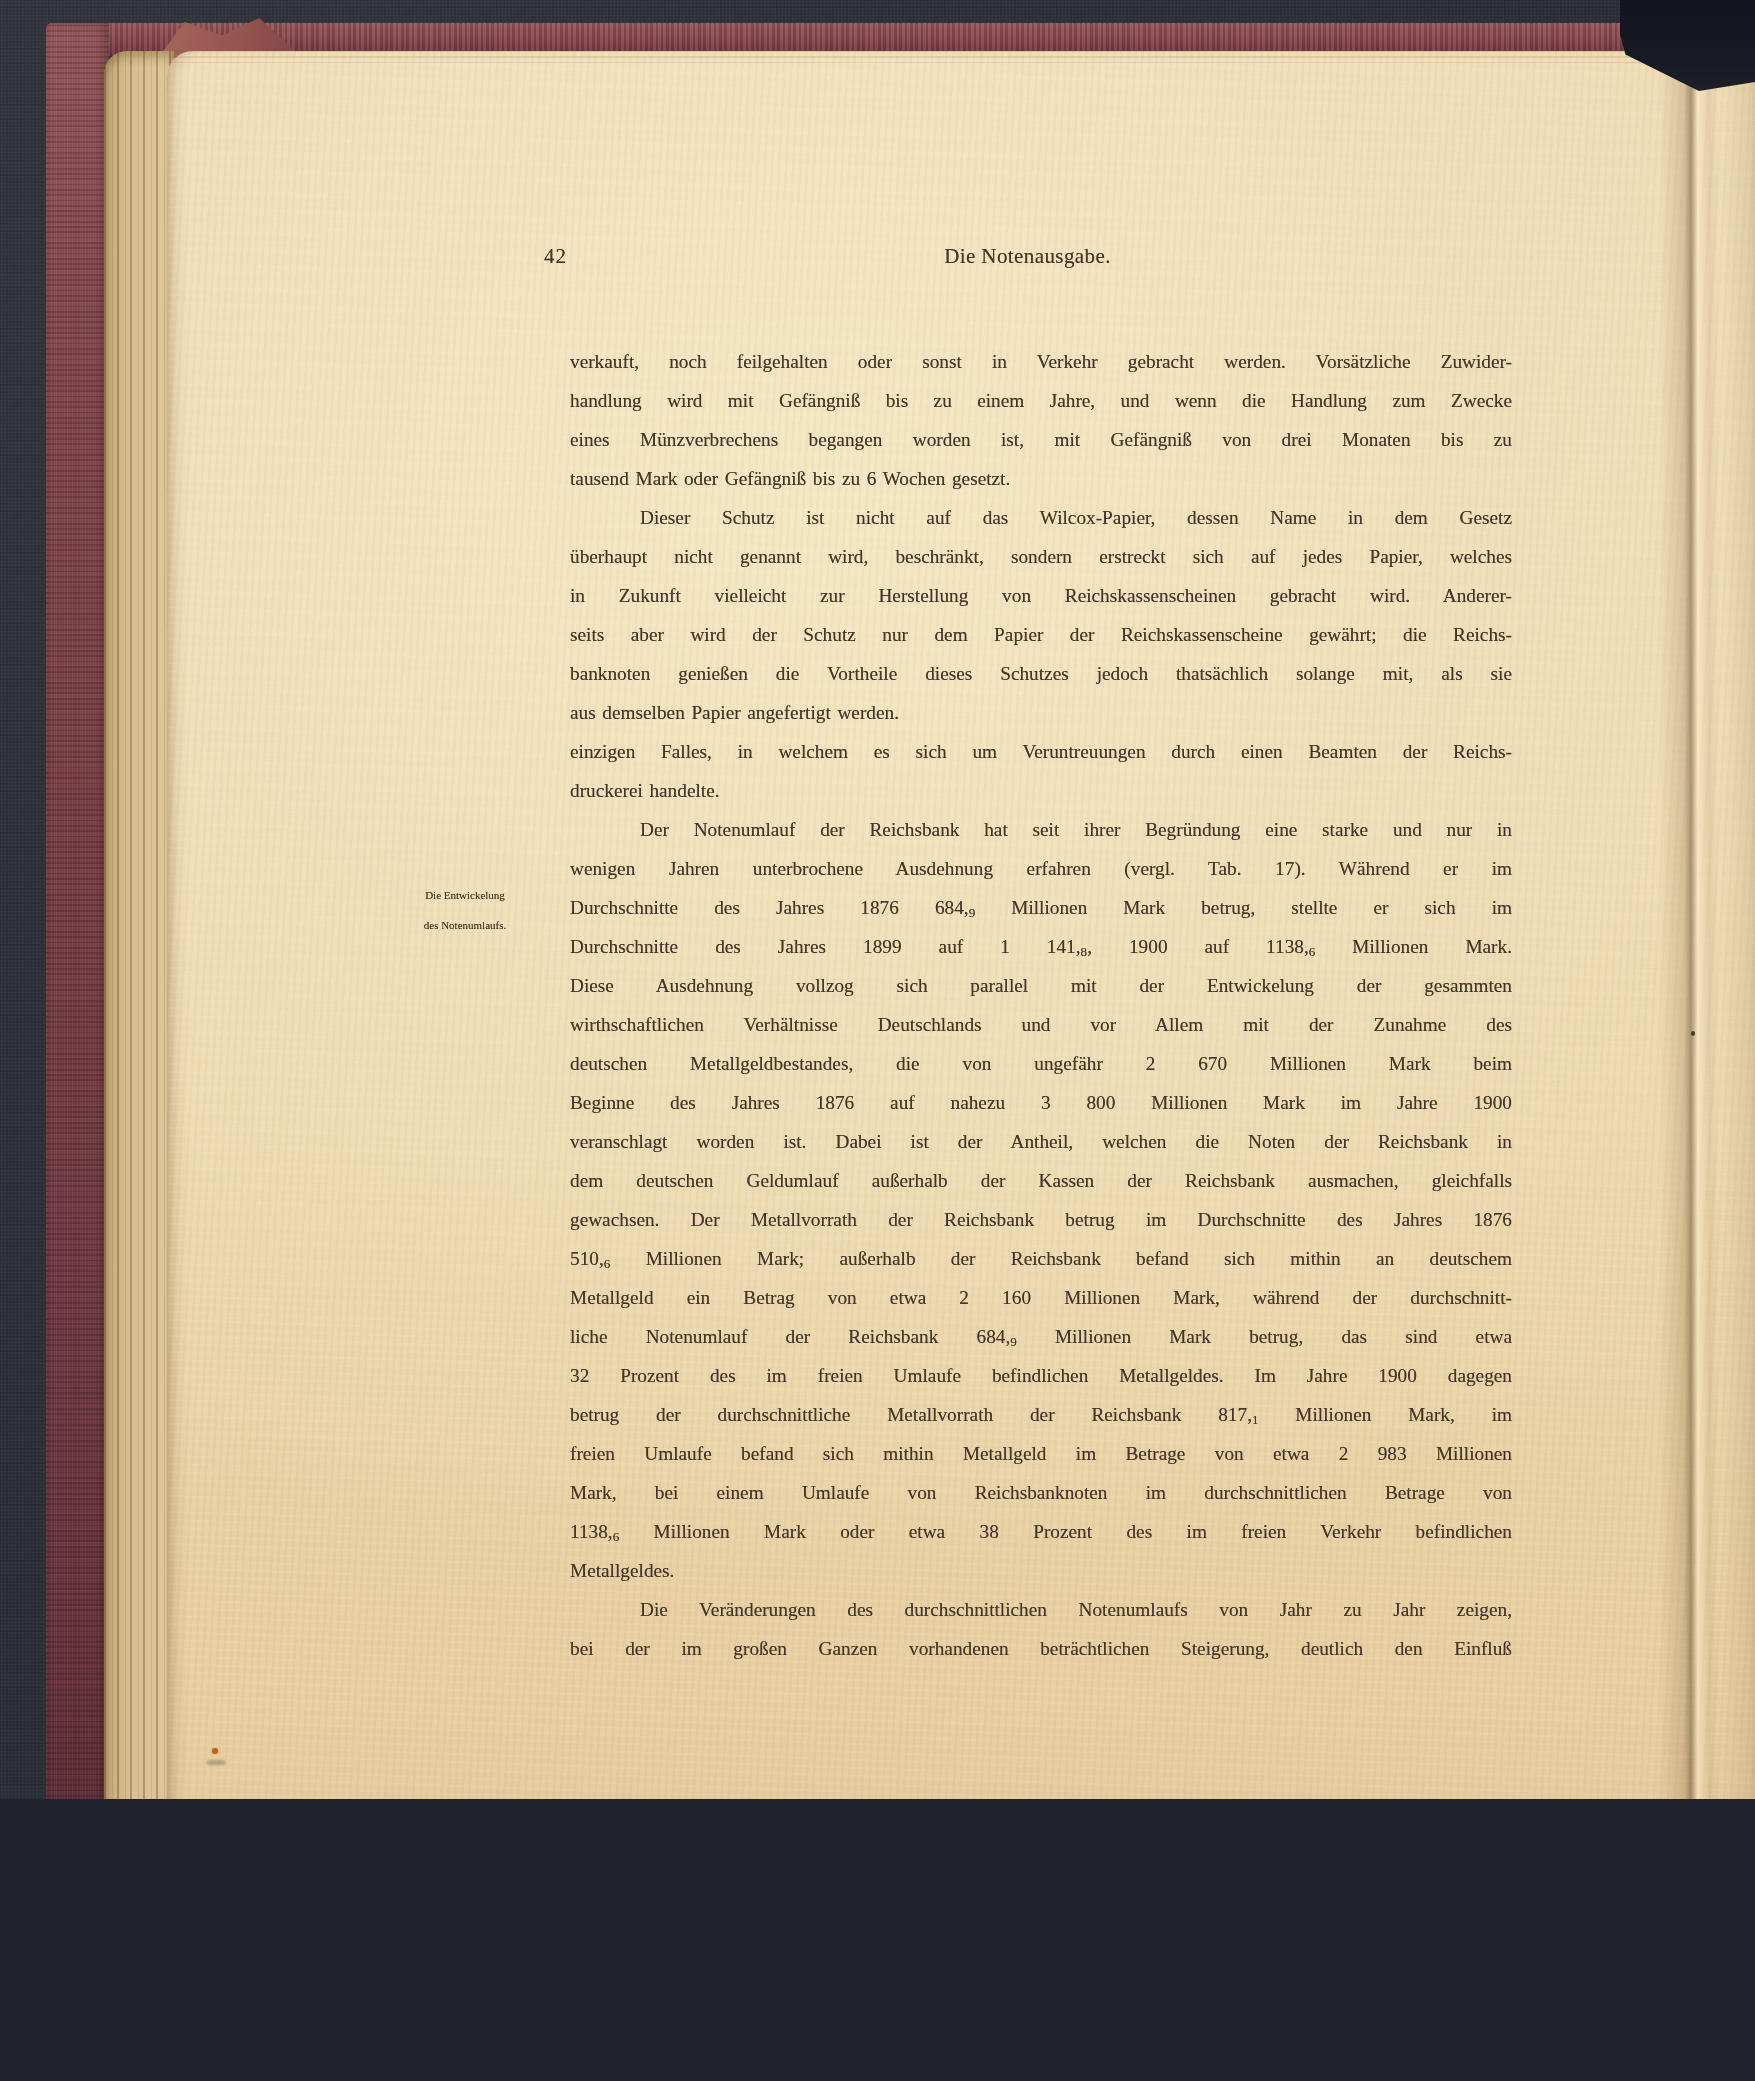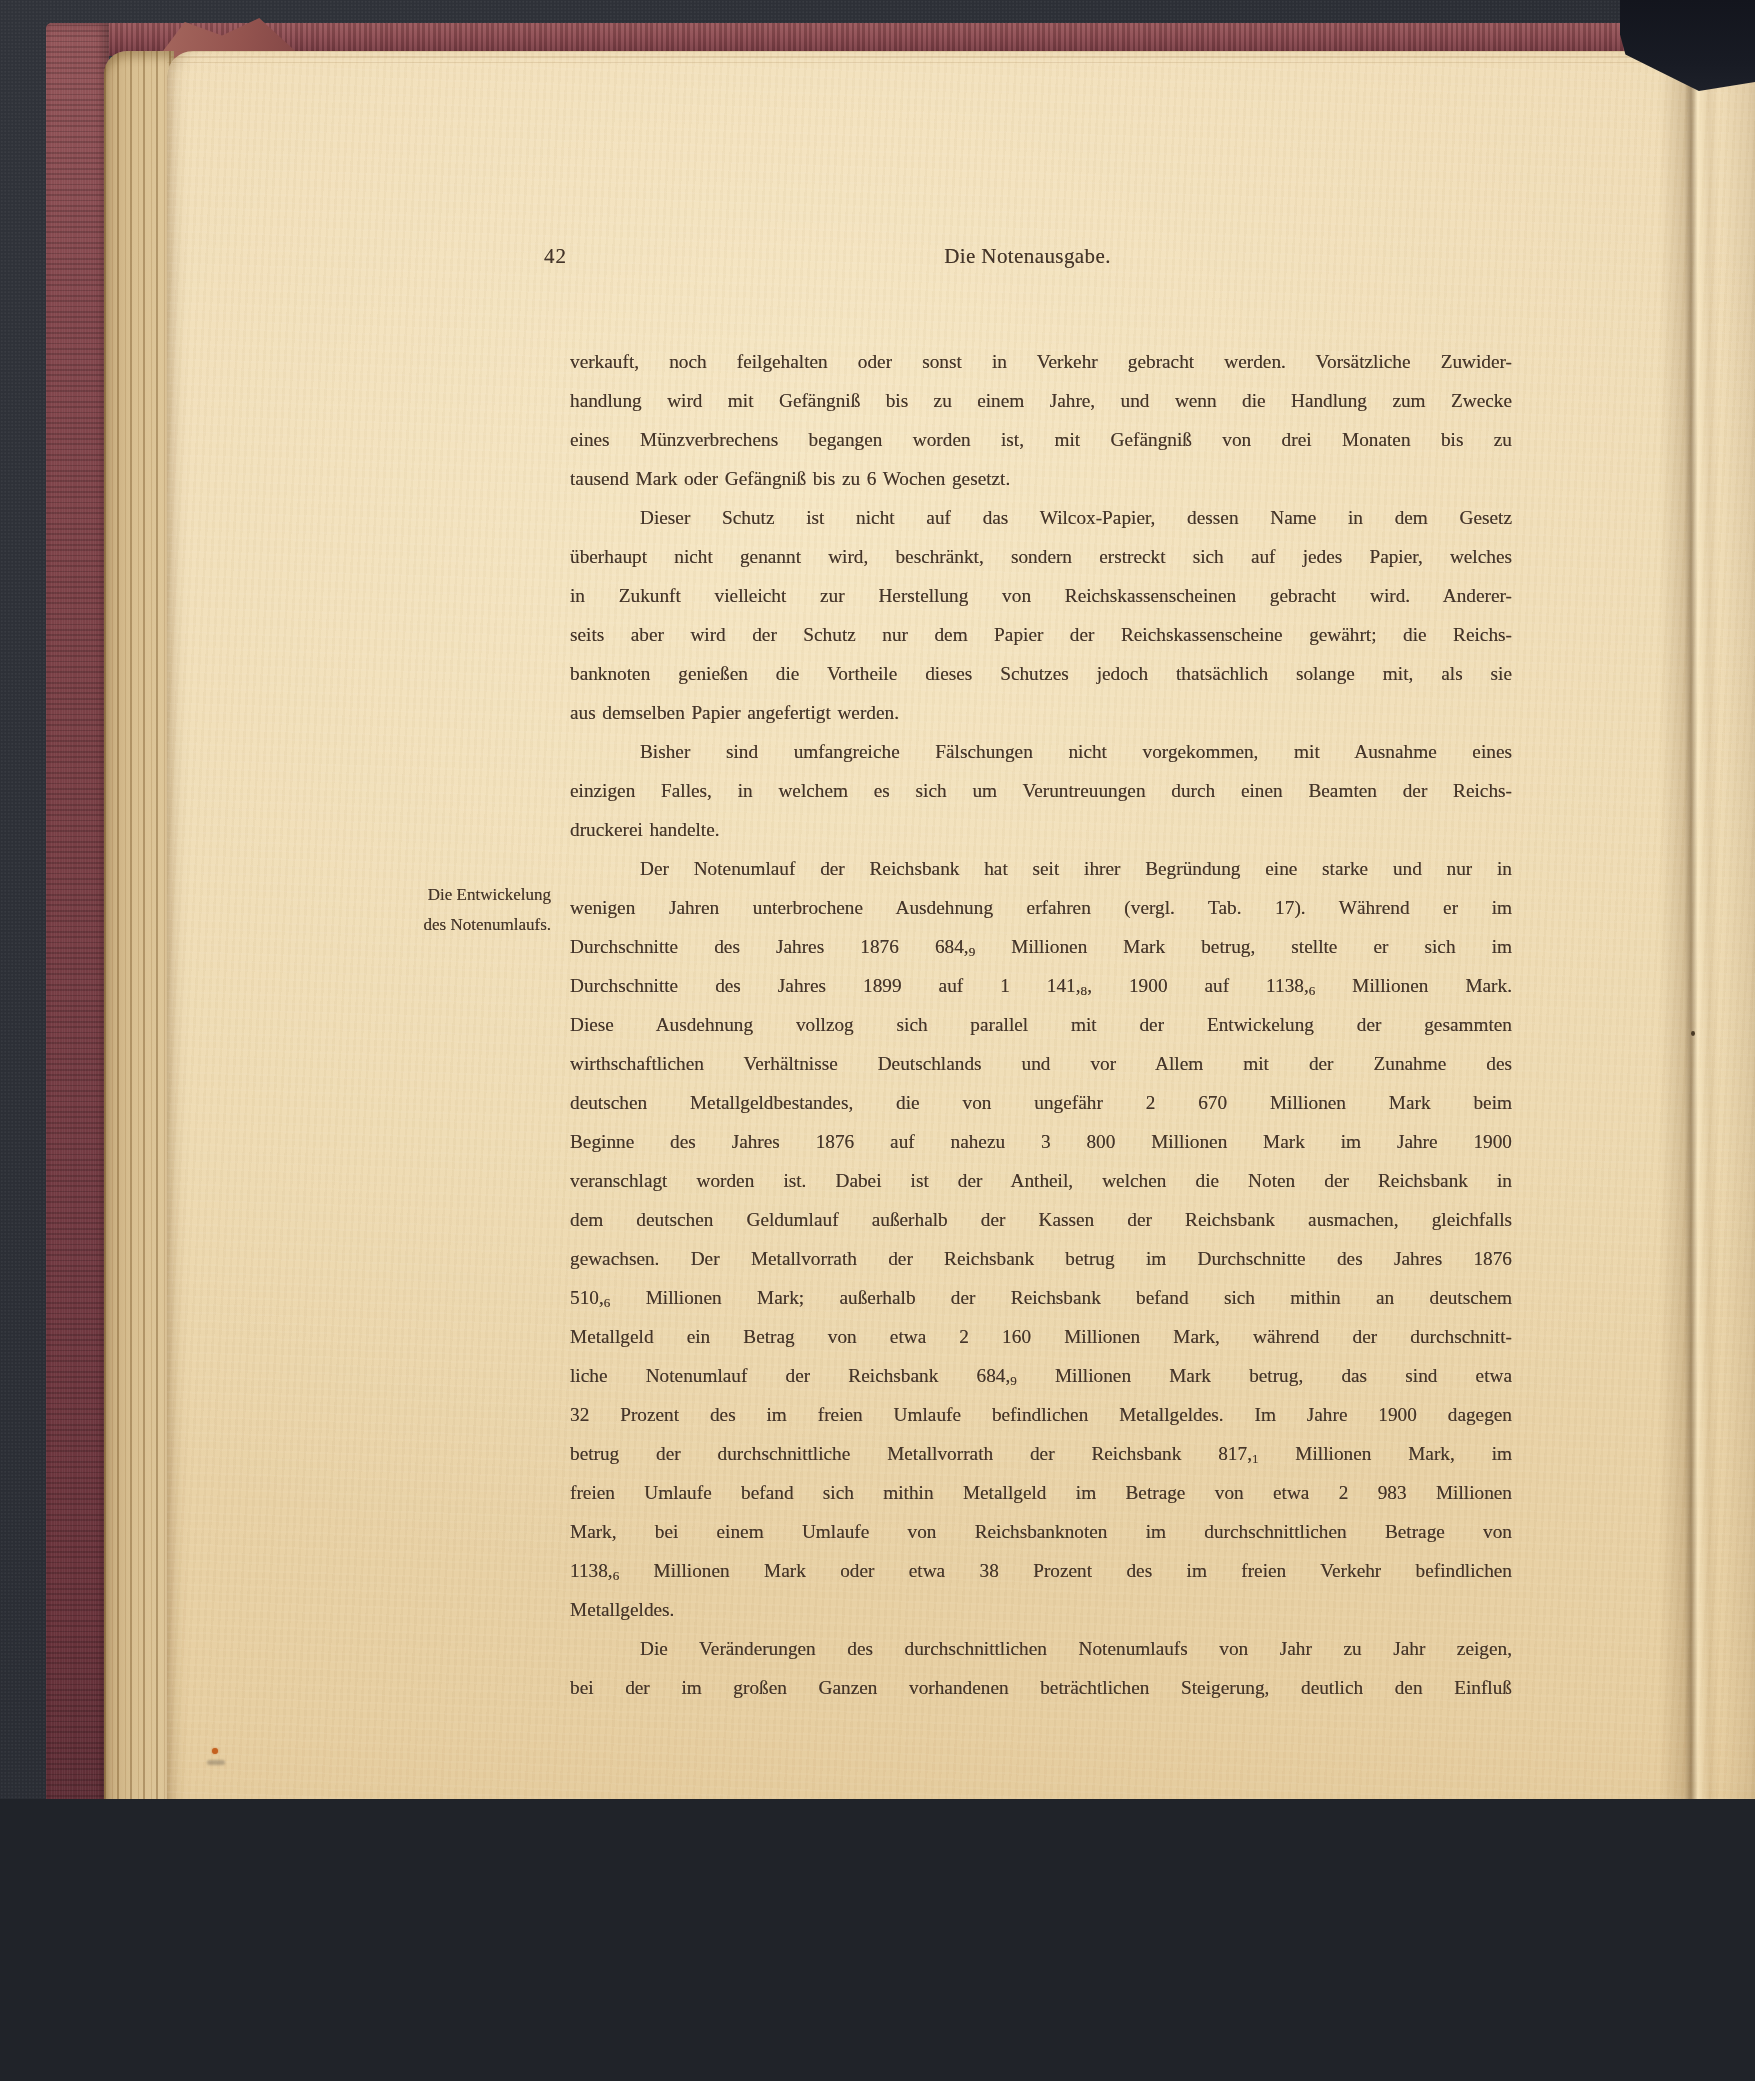--- a/index.html
+++ b/index.html
@@ -101,21 +101,21 @@
   .pageno{
     position:absolute;left:377px;top:193px;width:70px;
     font-size:21px;letter-spacing:0.9px;
   }
   .running-header{
     position:absolute;left:685px;top:193px;width:351px;text-align:center;
     font-size:21px;letter-spacing:0.4px;
   }
   .margin-note{
     position:absolute;left:212px;top:829px;width:172px;
-    font-size:17px;line-height:30px;text-align:right;
+    font-size:11px;line-height:30px;text-align:center;
   }
   .bodytext{
     position:absolute;left:395px;top:291px;width:942px;
     font-size:19.3px;word-spacing:1.8px;margin-left:8px;
   }
   .line{
     height:39px;line-height:39px;overflow:hidden;
     text-align:justify;text-align-last:justify;
   }
   .line.endpara{text-align-last:left;}
@@ -159,21 +159,20 @@
         <div class="line">verkauft, noch feilgehalten oder sonst in Verkehr gebracht werden.  Vorsätzliche Zuwider-</div>
         <div class="line">handlung wird mit Gefängniß bis zu einem Jahre, und wenn die Handlung zum Zwecke</div>
         <div class="line">eines Münzverbrechens begangen worden ist, mit Gefängniß von drei Monaten bis zu</div>
         <div class="line endpara">tausend Mark oder Gefängniß bis zu 6 Wochen gesetzt.</div>
         <div class="line indent">Dieser Schutz ist nicht auf das Wilcox-Papier, dessen Name in dem Gesetz</div>
         <div class="line">überhaupt nicht genannt wird, beschränkt, sondern erstreckt sich auf jedes Papier, welches</div>
         <div class="line">in Zukunft vielleicht zur Herstellung von Reichskassenscheinen gebracht wird.  Anderer-</div>
         <div class="line">seits aber wird der Schutz nur dem Papier der Reichskassenscheine gewährt; die Reichs-</div>
         <div class="line">banknoten genießen die Vortheile dieses Schutzes jedoch thatsächlich solange mit, als sie</div>
         <div class="line endpara">aus demselben Papier angefertigt werden.</div>
-        <div class="line indent">Bisher sind umfangreiche Fälschungen nicht vorgekommen, mit Ausnahme eines</div>
         <div class="line">einzigen Falles, in welchem es sich um Veruntreuungen durch einen Beamten der Reichs-</div>
         <div class="line endpara">druckerei handelte.</div>
         <div class="line indent">Der Notenumlauf der Reichsbank hat seit ihrer Begründung eine starke und nur in</div>
         <div class="line">wenigen Jahren unterbrochene Ausdehnung erfahren (vergl. Tab. 17).  Während er im</div>
         <div class="line">Durchschnitte des Jahres 1876  684,<span class="dec">9</span> Millionen Mark betrug, stellte er sich im</div>
         <div class="line">Durchschnitte des Jahres 1899 auf 1 141,<span class="dec">8</span>, 1900 auf 1138,<span class="dec">6</span> Millionen Mark.</div>
         <div class="line">Diese Ausdehnung vollzog sich parallel mit der Entwickelung der gesammten</div>
         <div class="line">wirthschaftlichen Verhältnisse Deutschlands und vor Allem mit der Zunahme des</div>
         <div class="line">deutschen Metallgeldbestandes, die von ungefähr 2 670 Millionen Mark beim</div>
         <div class="line">Beginne des Jahres 1876 auf nahezu 3 800 Millionen Mark im Jahre 1900</div>

